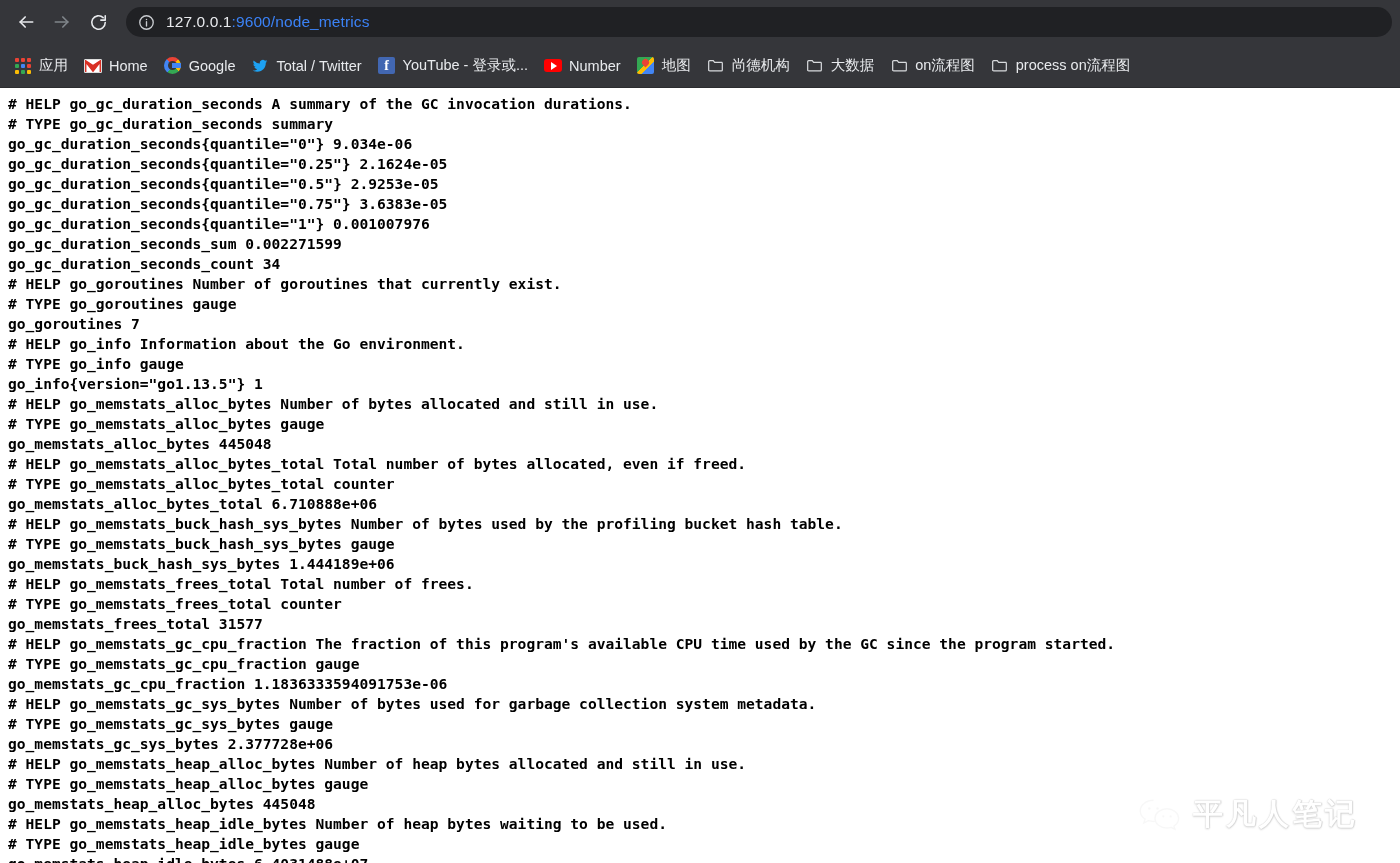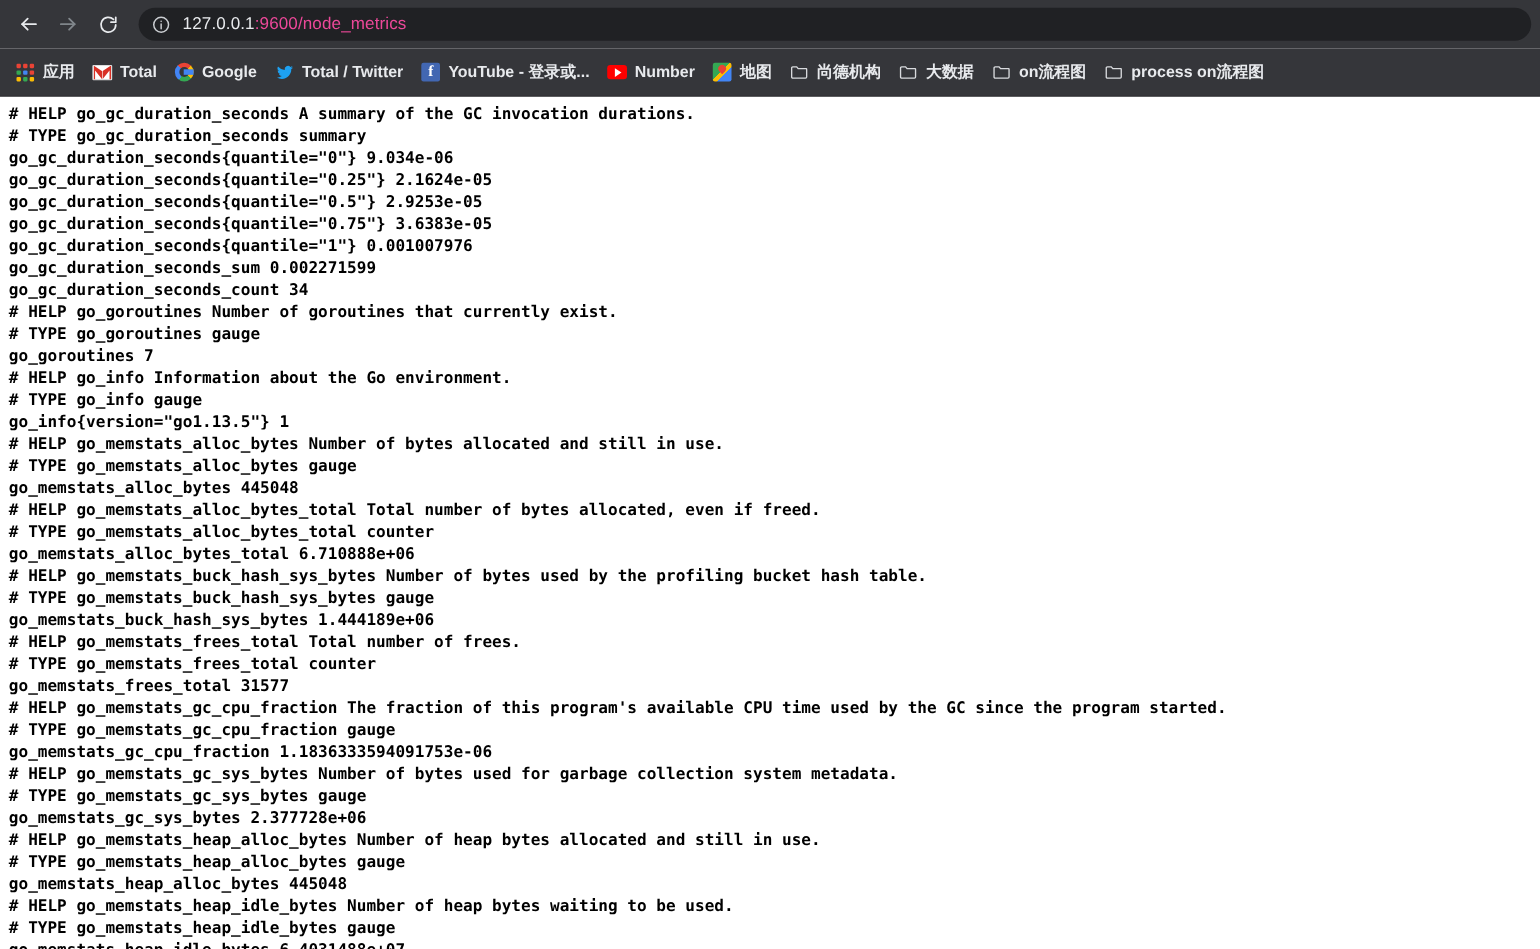--- a/index.html
+++ b/index.html
@@ -24,34 +24,34 @@
   .omnibox {
     flex:1 1 auto; height:30px; background:#202124; border-radius:15px;
     display:flex; align-items:center; padding:0 12px; margin-left:8px;
     min-width:0;
   }
   .omnibox .info-icon { flex:0 0 18px; margin-right:10px; display:flex; }
   .url-text {
     font-size:15.5px; color:#e8eaed; white-space:nowrap; overflow:hidden;
     letter-spacing:.1px;
   }
-  .url-text .dim { color:#ec4899; }
+  .url-text .dim { color:#3b82f6; }
 
   .bookmarks {
     height:44px; flex:0 0 44px; background:#35363a;
     display:flex; align-items:center; padding:0 6px;
     border-bottom:1px solid #2b2c2f; overflow:hidden;
   }
   .bm {
     display:flex; align-items:center; height:28px; padding:0 8px;
     border-radius:4px; flex:0 0 auto; white-space:nowrap;
   }
   .bm-ico { width:18px; height:18px; flex:0 0 18px; margin-right:7px;
             display:flex; align-items:center; justify-content:center; }
-  .bm-lbl { font-size:14.5px; color:#e8eaed;font-weight:bold; }
+  .bm-lbl { font-size:14.5px; color:#e8eaed; }
 
   
   .grid-ico { display:grid; grid-template-columns:repeat(3,4px);
               grid-template-rows:repeat(3,4px); gap:2px; }
   .grid-ico i { display:block; width:4px; height:4px; border-radius:1px; }
 
   
   .gmail-ico { width:18px; height:14px; background:#fff; border:1px solid #ddd;
                position:relative; overflow:hidden; border-radius:1px; }
   .gmail-ico:before, .gmail-ico:after {
@@ -179,21 +179,21 @@
             <i style="background:#fbbc05"></i>
         </span>
       </span>
       <span class="bm-lbl">应用</span>
     </div>
 
     <div class="bm">
       <span class="bm-ico">
           <span class="gmail-ico"></span>
         </span>
-      <span class="bm-lbl">Total</span>
+      <span class="bm-lbl">Home</span>
     </div>
 
     <div class="bm">
       <span class="bm-ico">
           <span class="g-ico"></span>
         </span>
       <span class="bm-lbl">Google</span>
     </div>
 
     <div class="bm">
@@ -297,14 +297,27 @@
 # HELP go_memstats_gc_sys_bytes Number of bytes used for garbage collection system metadata.
 # TYPE go_memstats_gc_sys_bytes gauge
 go_memstats_gc_sys_bytes 2.377728e+06
 # HELP go_memstats_heap_alloc_bytes Number of heap bytes allocated and still in use.
 # TYPE go_memstats_heap_alloc_bytes gauge
 go_memstats_heap_alloc_bytes 445048
 # HELP go_memstats_heap_idle_bytes Number of heap bytes waiting to be used.
 # TYPE go_memstats_heap_idle_bytes gauge
 go_memstats_heap_idle_bytes 6.4031488e+07</pre>
 
+    <div class="watermark">
+      <span class="wm-ico">
+        <svg width="46" height="34" viewBox="0 0 46 34" fill="none" stroke="#f2f2f2" stroke-width="1.4">
+          <path d="M16.5 2.2C9.2 2.2 3.3 7 3.3 12.9c0 3.3 1.9 6.3 4.8 8.2L6.8 25l4.4-2.3c1.6.5 3.4.8 5.3.8.5 0 1 0 1.5-.1"></path>
+          <circle cx="12.3" cy="10.4" r="1.25" fill="#f2f2f2" stroke="none"></circle>
+          <circle cx="20.6" cy="10.4" r="1.25" fill="#f2f2f2" stroke="none"></circle>
+          <path d="M29.8 10.8c-6.5 0-11.8 4.3-11.8 9.6 0 5.3 5.3 9.6 11.8 9.6 1.5 0 3-.24 4.3-.66l3.9 2.05-1.1-3.4c2.6-1.75 4.7-4.5 4.7-7.6 0-5.3-5.3-9.6-11.8-9.6z"></path>
+          <circle cx="26.3" cy="18.4" r="1.15" fill="#f2f2f2" stroke="none"></circle>
+          <circle cx="33.6" cy="18.4" r="1.15" fill="#f2f2f2" stroke="none"></circle>
+        </svg>
+      </span>
+      <span class="wm-text">平凡人笔记</span>
+    </div>
   </div>
 </div>
 
 </body></html>

